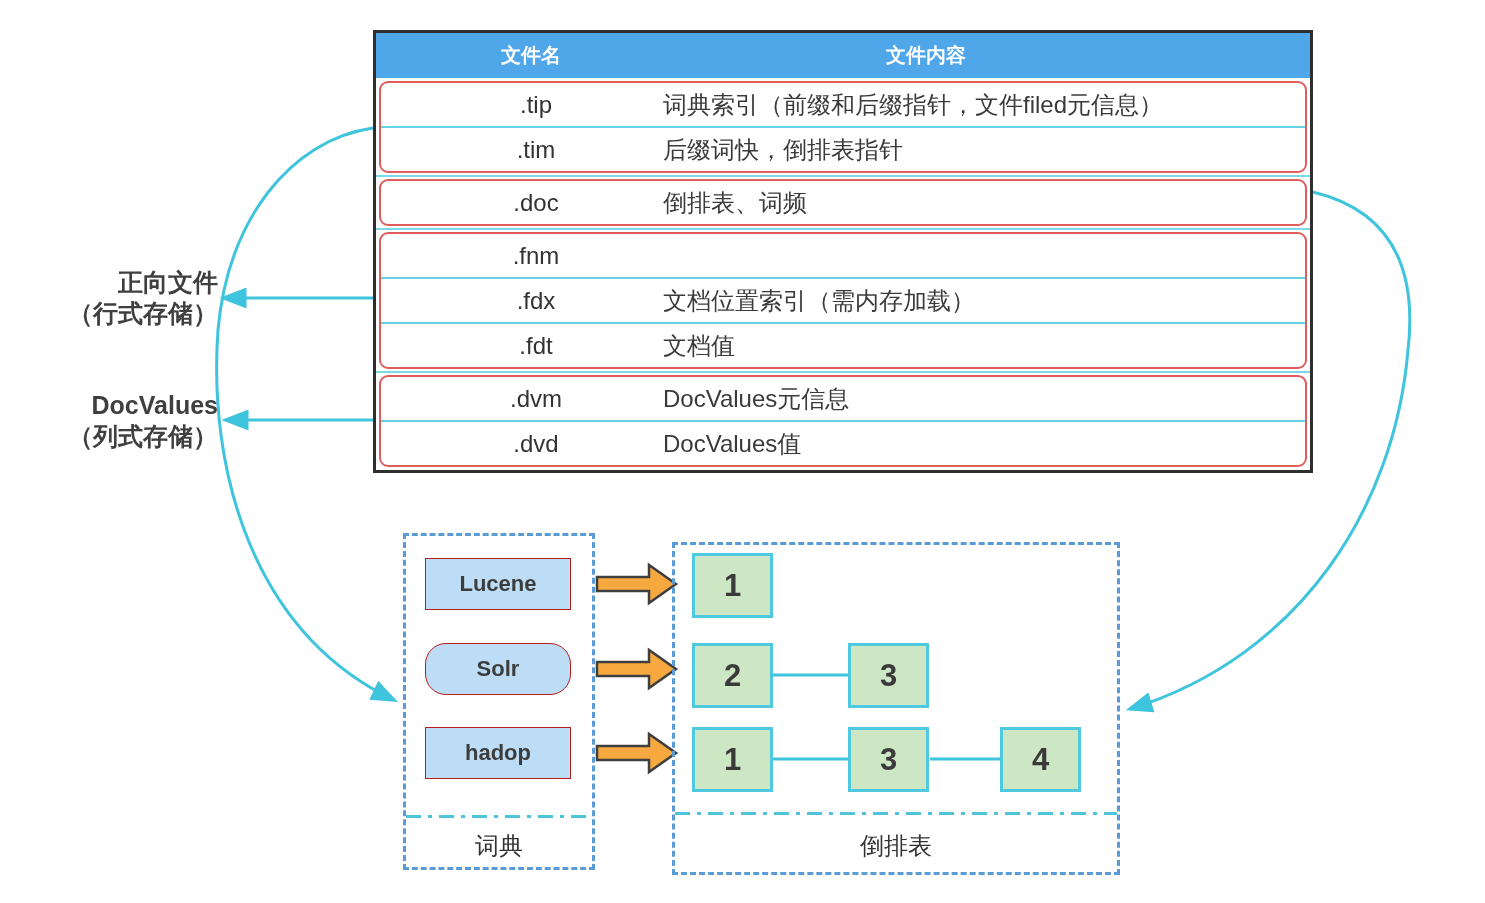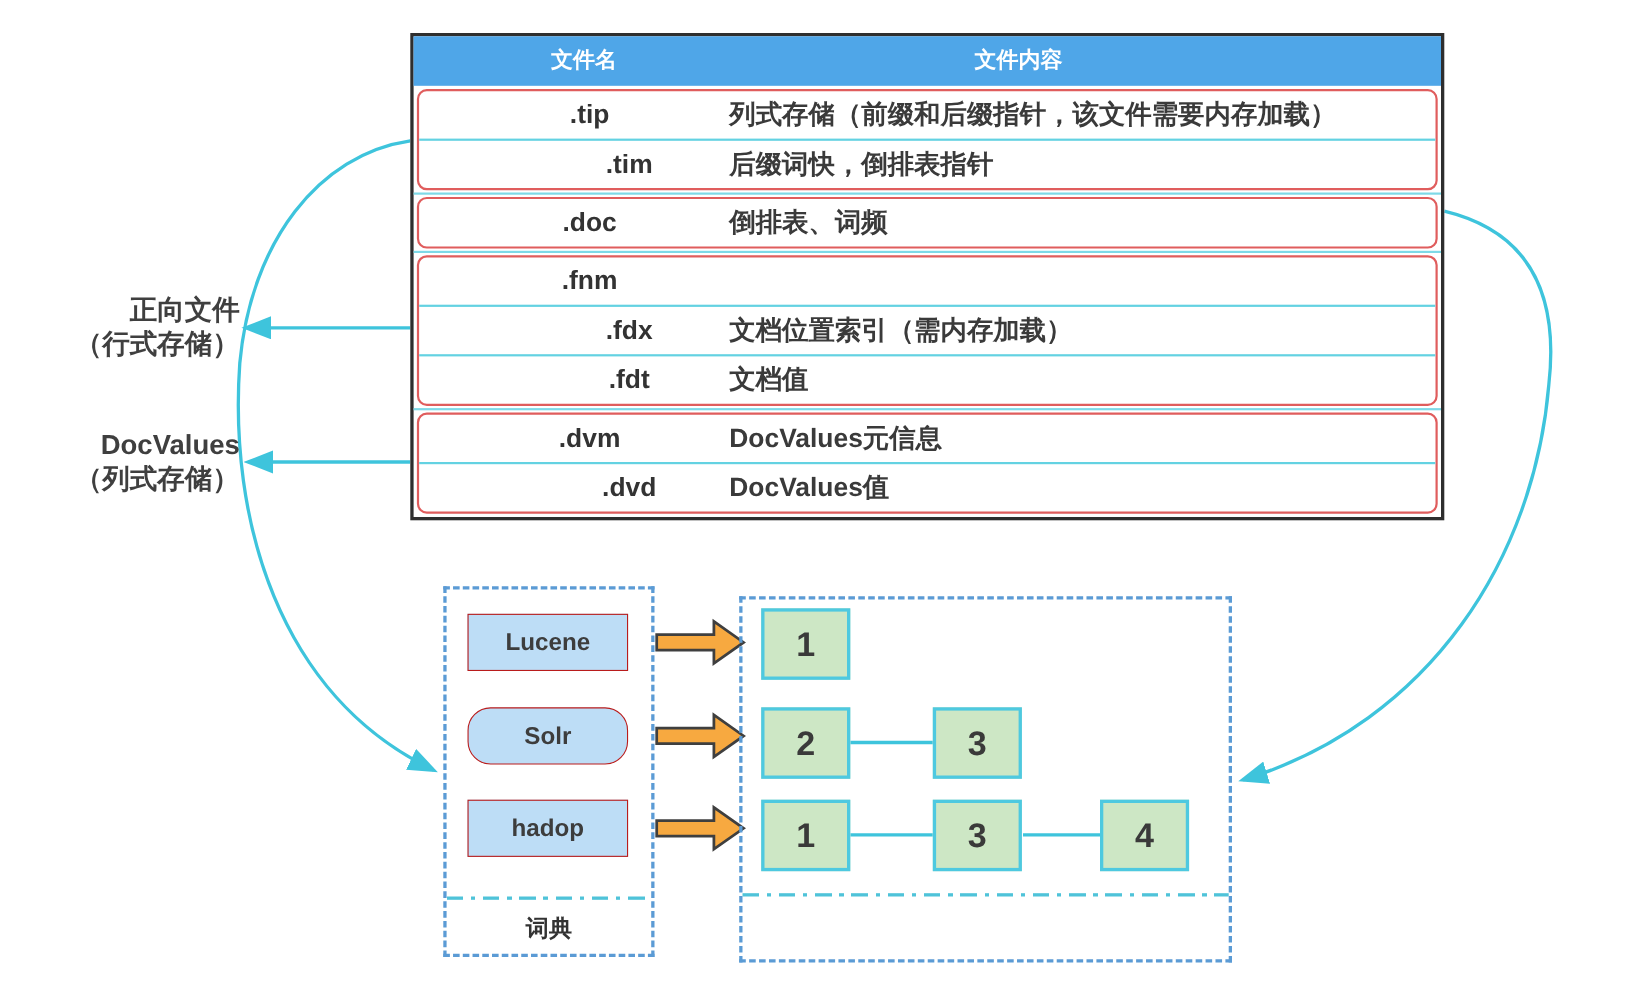--- a/index.html
+++ b/index.html
@@ -9,42 +9,42 @@
   
   svg.overlay { position:absolute; left:0; top:0; z-index:1; }
 
   
   .file-table { position:absolute; left:373px; top:30px; width:940px; border:3px solid #2E2E2E; background:#fff; z-index:2; }
   .table-header { position:relative; height:45px; background:#4FA6E8; color:#fff; font-weight:bold; font-size:20px; }
   .table-header .th { position:absolute; top:0; line-height:45px; text-align:center; }
   .th1 { left:0; width:310px; }
   .th2 { left:310px; width:480px; }
   .tbody { padding:3px 0 3px 0; }
-  .tgroup { border:2px solid #E05D5D; border-radius:9px; margin:0 3px; background:#fff; overflow:hidden;font-weight:bold; }
+  .tgroup { border:2px solid #E05D5D; border-radius:9px; margin:0 3px; background:#fff; overflow:hidden; }
   .tgap { height:2px; background:#7ED9E7; margin:2px 0; }
   .trow { position:relative; height:43px; font-size:24px; color:#3A3A3A; }
   .trow + .trow { border-top:2px solid #63D2E2; height:45px; }
   .trow .ext { position:absolute; left:0; top:0; width:310px; text-align:center; line-height:43px; color:#333; }
-  .trow + .trow .ext { line-height:43px;margin-left:36px; }
+  .trow + .trow .ext { line-height:43px; }
   .trow .desc { display:block; margin-left:282px; line-height:43px; white-space:nowrap; }
 
   
   .side-label { position:absolute; width:190px; text-align:right; font-weight:bold; color:#3F3F3F; font-size:25px; line-height:31px; z-index:2; }
   .side-label-1 { left:28px; top:267px; }
   .side-label-2 { left:28px; top:390px; }
 
   
   .dashed-box { position:absolute; border:3px dashed #5B9BD5; background:transparent; z-index:2; }
   .dict-box { left:403px; top:533px; width:192px; height:337px; }
   .inv-box  { left:672px; top:542px; width:448px; height:333px; }
   .dashdot { position:absolute; left:0; width:100%; height:3px;
              background:repeating-linear-gradient(90deg,#4FC3D9 0 15px,transparent 15px 22px,#4FC3D9 22px 26px,transparent 26px 33px); }
   .dict-box .dashdot { top:279px; }
   .inv-box  .dashdot { top:267px; }
-  .box-label { position:absolute; text-align:center; font-weight:bold; font-size:21px; color:#333; z-index:3; }
+  .box-label { position:absolute; text-align:center; font-weight:normal; font-size:24px; color:#333; z-index:3; }
   .dict-label { left:403px; top:830px; width:192px; }
   .inv-label  { left:672px; top:830px; width:448px; }
 
   
   .term-box { position:absolute; left:425px; width:146px; height:52px; background:#BDDDF6; border:1px solid #b91c1c;
               display:flex; align-items:center; justify-content:center; font-weight:bold; font-size:22px; color:#3D3D3D; z-index:3; }
   .term-1 { top:558px; } .term-2 { top:643px;border-radius:21px; } .term-3 { top:727px; }
 
   
   .post-box { position:absolute; width:81px; height:65px; background:#CDE7C5; border:3px solid #4EC9E0;
@@ -85,21 +85,21 @@
   <div class="file-table">
     <div class="table-header">
       <span class="th th1">文件名</span>
       <span class="th th2">文件内容</span>
     </div>
     <div class="tbody">
 
       <div class="tgroup">
         <div class="trow">
           <span class="ext">.tip</span>
-          <span class="desc">列式存储（前缀和后缀指针，该文件需要内存加载）</span>
+          <span class="desc">词典索引（前缀和后缀指针，文件filed元信息）</span>
         </div>
         <div class="trow">
           <span class="ext">.tim</span>
           <span class="desc">后缀词快，倒排表指针</span>
         </div>
       </div>
       <div class="tgap"></div>
 
       <div class="tgroup">
         <div class="trow">
@@ -157,14 +157,15 @@
 
   <div class="dashed-box inv-box">
     <div class="dashdot"></div>
   </div>
   <div class="post-box p-r1c1">1</div>
   <div class="post-box p-r2c1">2</div>
   <div class="post-box p-r2c2">3</div>
   <div class="post-box p-r3c1">1</div>
   <div class="post-box p-r3c2">3</div>
   <div class="post-box p-r3c3">4</div>
+  <div class="box-label inv-label">倒排表</div>
 
 </div>
 
 </body></html>

